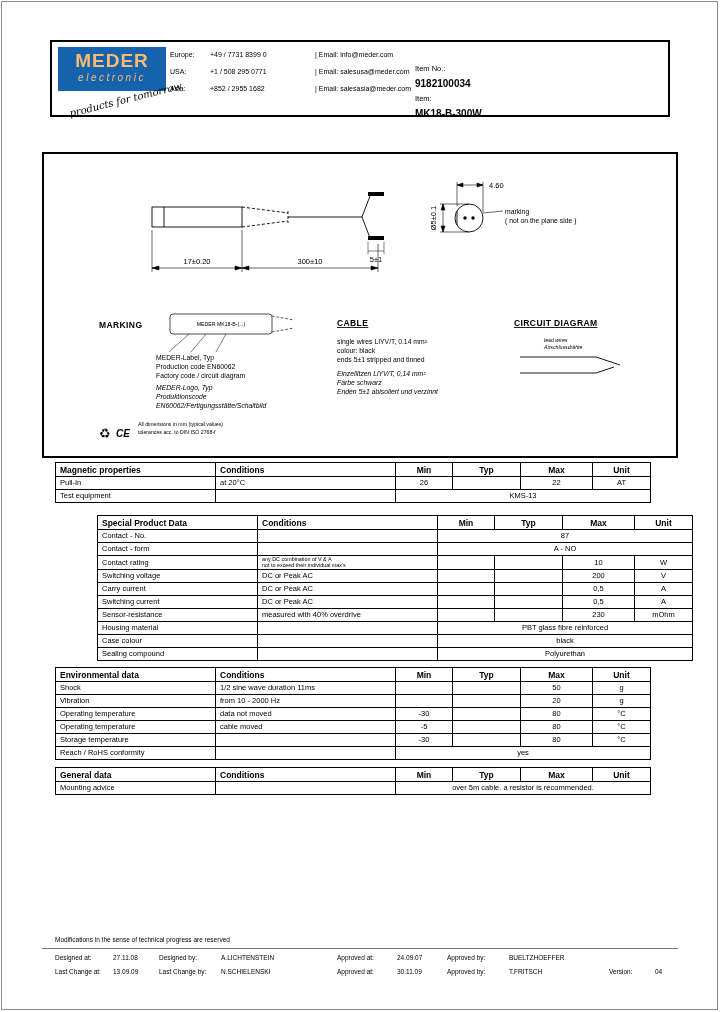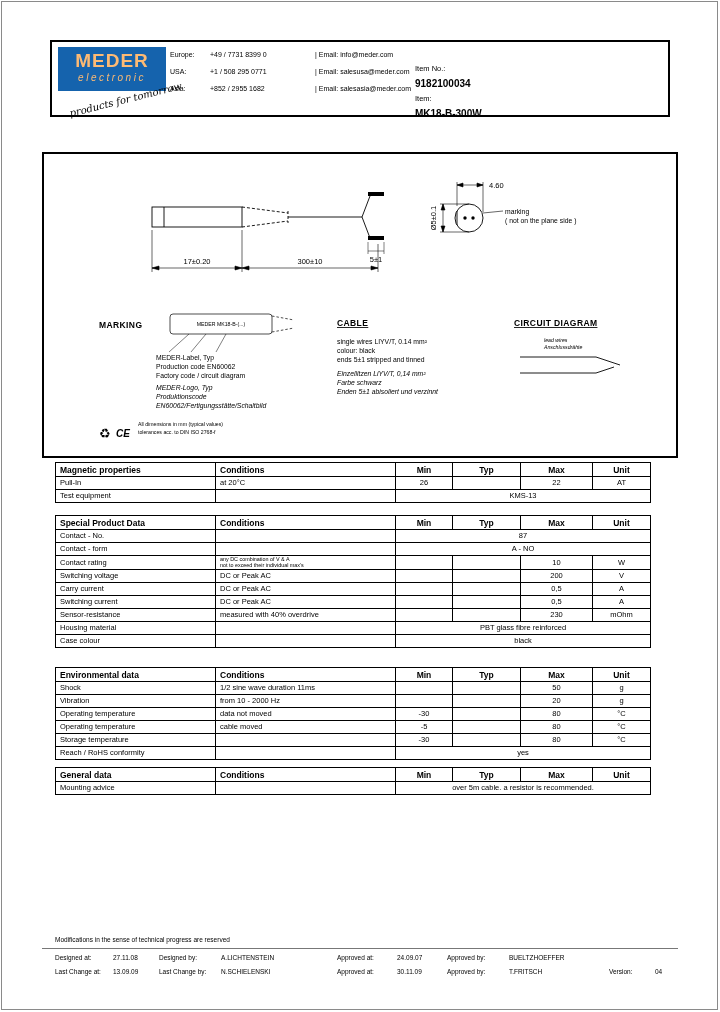--- a/index.html
+++ b/index.html
@@ -39,21 +39,21 @@
   
   table.spec { position:absolute; left:55px; width:595px; border-collapse:collapse;
                table-layout:fixed; font-size:7.5px; }
   table.spec th, table.spec td { border:1px solid #000; padding:1px 4px; height:12px;
                white-space:nowrap; overflow:hidden; text-align:center; line-height:10px; }
   table.spec th { font-size:8.5px; font-weight:bold; height:14px; }
   table.spec .l { text-align:left; }
   .col-label { width:160px; } .col-cond { width:180px; } .col-min { width:57px; }
   .col-typ { width:68px; } .col-max { width:72px; } .col-unit { width:58px; }
   .cond2 { font-size:5.4px; line-height:5.6px; text-align:left; }
-  #t-magnetic { top:462px;border-radius:8px; } #t-special { top:515px; } #t-env { top:667px; } #t-general { top:767px; }
+  #t-magnetic { top:462px;border-radius:8px; } #t-special { top:515px;margin-left:42px; } #t-env { top:667px; } #t-general { top:767px; }
 
   
   .mod-note { position:absolute; left:55px; top:936px; font-size:6.5px; }
   .footer-line { position:absolute; left:42px; top:948px; width:636px; border-top:1px solid #777; }
   .footer-grid { position:absolute; left:55px; top:951px; width:623px; font-size:6.5px; }
   .footer-row { display:grid; grid-template-columns:58px 46px 62px 116px 60px 50px 62px 100px 46px 23px;
                 height:14px; line-height:14px; white-space:nowrap; }
 </style>
 </head>
 <body>
@@ -304,20 +304,25 @@
   </tr>
   <tr>
     <td class="l">Housing material</td>
     <td class="l"></td>
     <td colspan="4">PBT glass fibre reinforced</td>
   </tr>
   <tr>
     <td class="l">Case colour</td>
     <td class="l"></td>
     <td colspan="4">black</td>
+  </tr>
+  <tr>
+    <td class="l">Sealing compound</td>
+    <td class="l"></td>
+    <td colspan="4">Polyurethan</td>
   </tr>
 </tbody>
   </table>
 
 <table class="spec" id="t-env">
   <colgroup>
       <col class="col-label">
       <col class="col-cond">
       <col class="col-min">
       <col class="col-typ">

